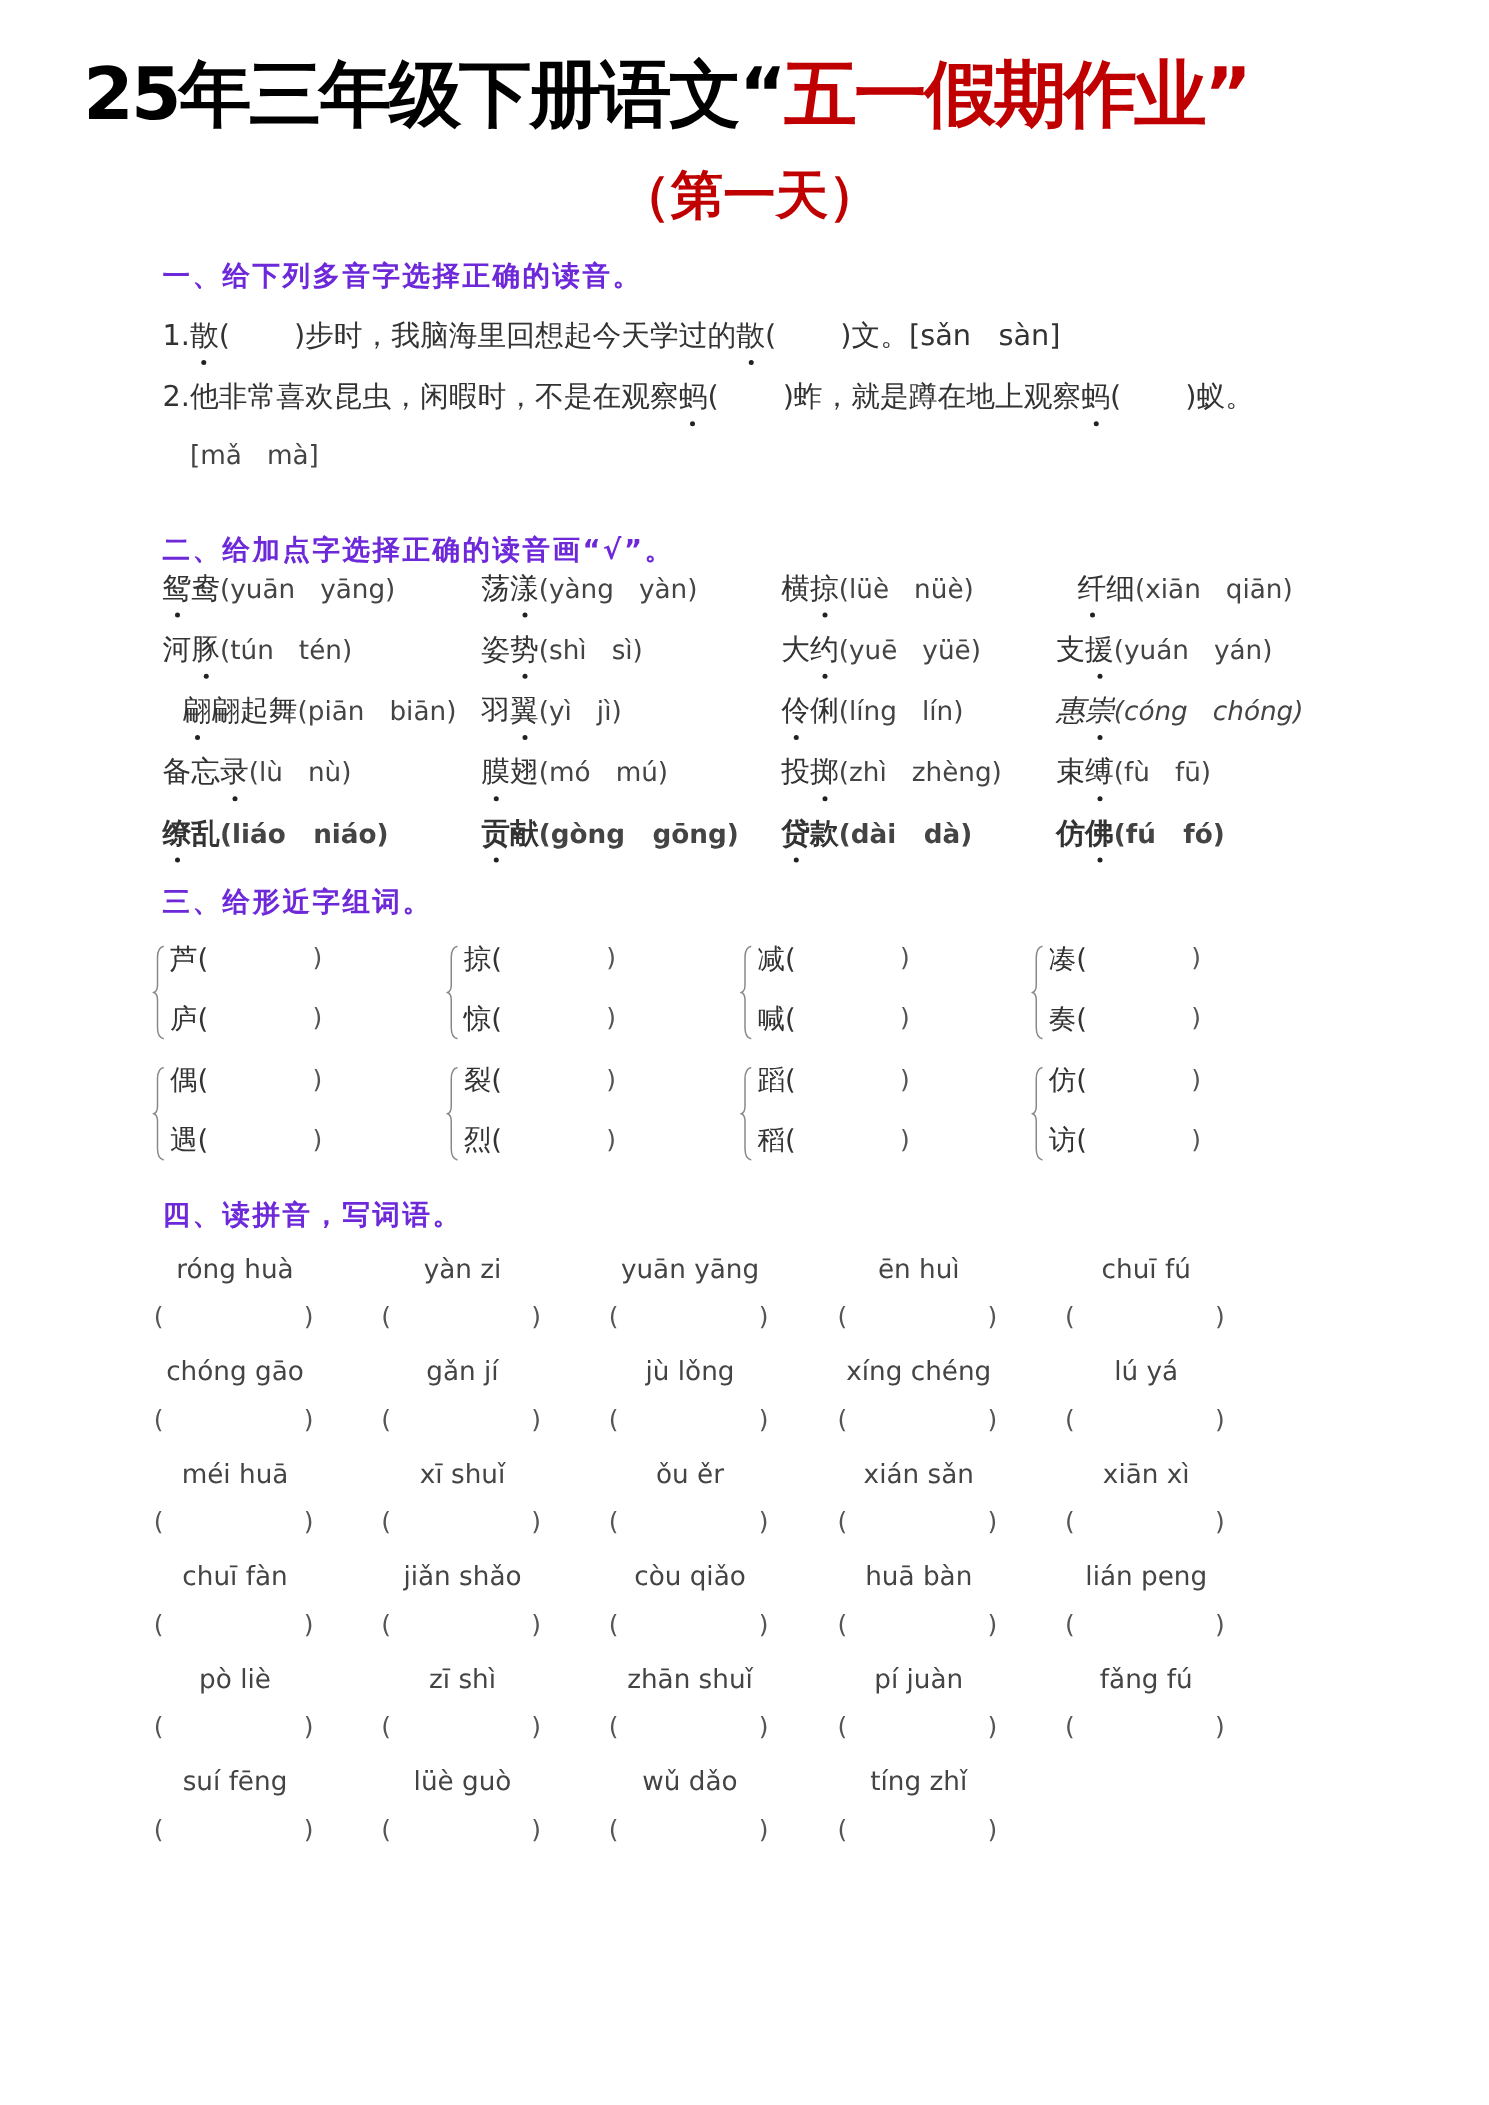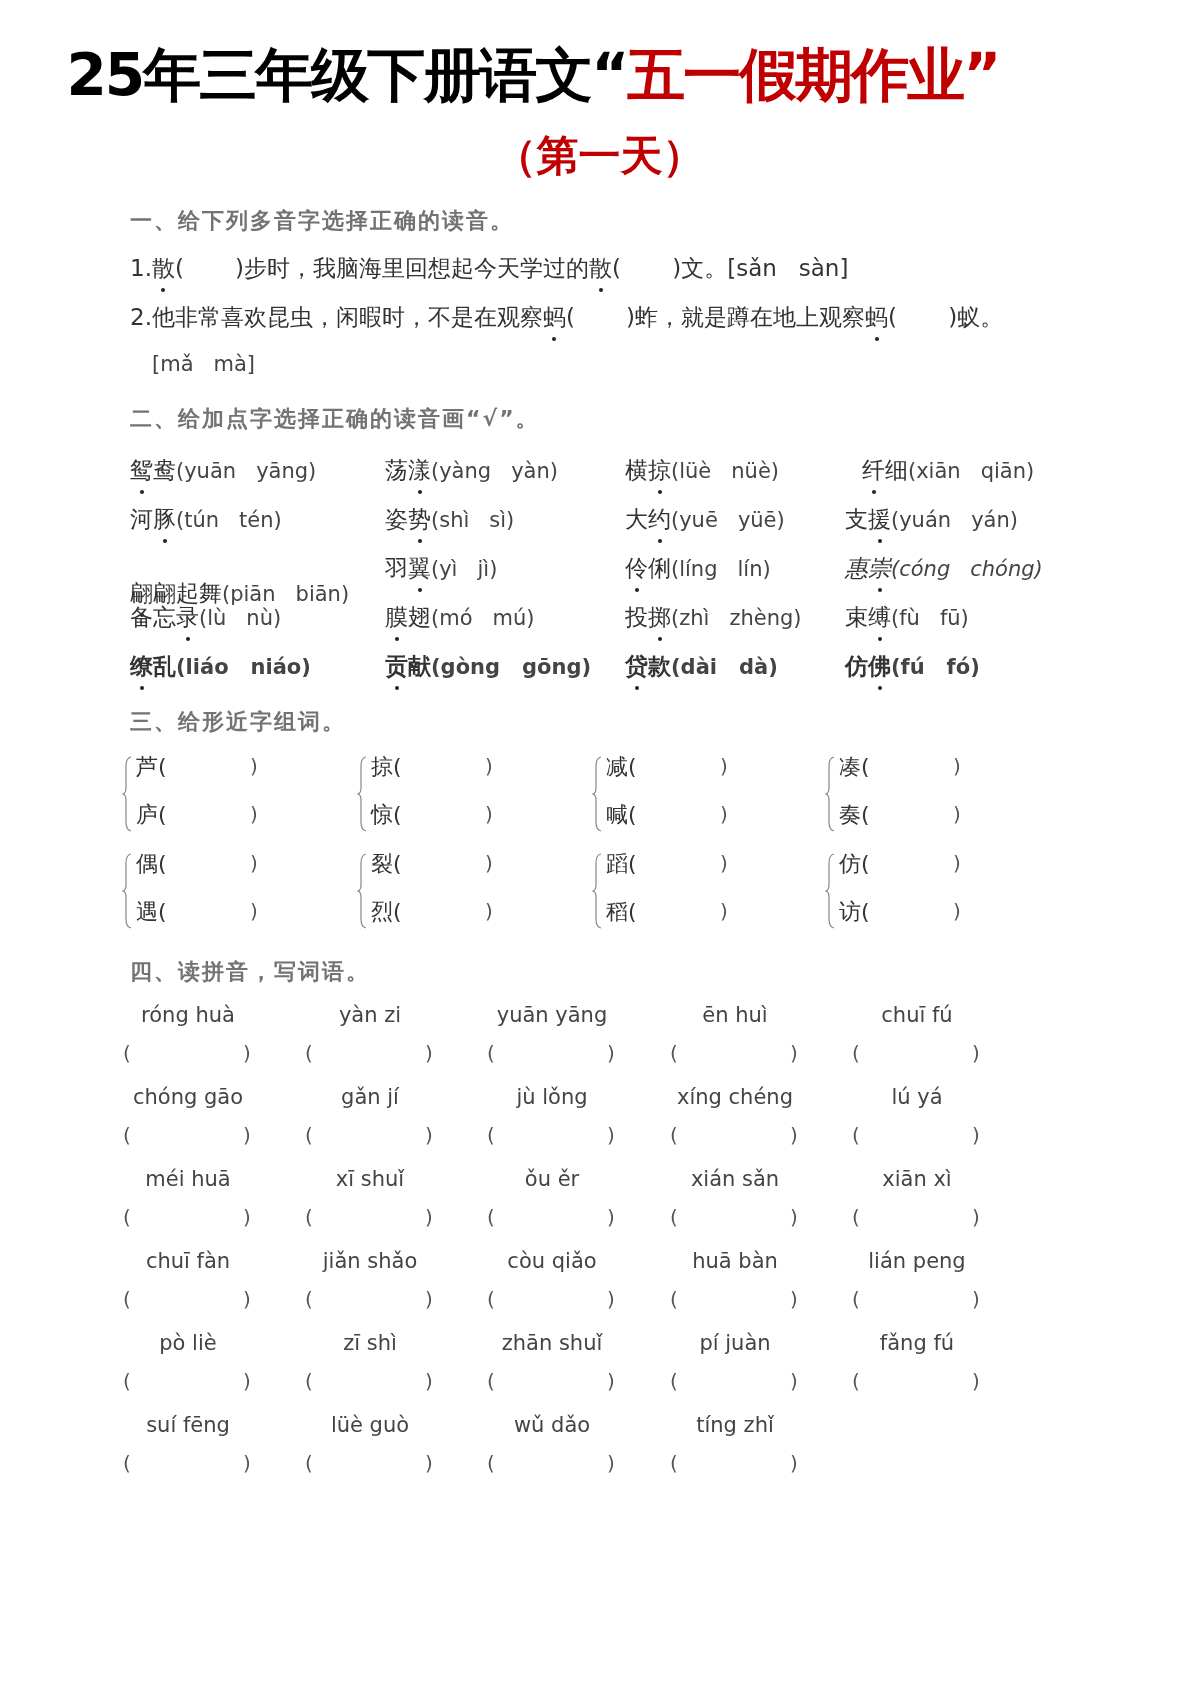--- a/index.html
+++ b/index.html
@@ -4,21 +4,21 @@
 <style>
   html, body { margin: 0; padding: 0; background: #ffffff; }
   body { width: 1191px; height: 1684px; position: relative; overflow: hidden;
          font-family: "DejaVu Sans", "Liberation Sans", sans-serif; color: #222; }
   .title { position: absolute; left: 0; top: 40px; width: 1066px; text-align: center;
            font-family: "DejaVu Sans", sans-serif; font-weight: bold; font-size: 58px;
            letter-spacing: -2px; line-height: 70px; color: #000; }
   .title .red { color: #c00000; }
   .subtitle { position: absolute; left: 4px; top: 126px; width: 1191px; text-align: center;
               font-weight: bold; font-size: 42px; line-height: 60px; color: #c00000; }
-  .sec { position: absolute; left: 130px; font-size: 22px; font-weight: bold; color: #737373;
+  .sec { position: absolute; left: 130px; font-size: 22px; font-weight: bold; color: #6d28d9;
          letter-spacing: 2px; }
   .line { position: absolute; left: 130px; font-size: 23px; color: #333; white-space: pre; }
   .dot { position: relative; display: inline-block; }
   .dot::after { content: ""; position: absolute; left: 50%; bottom: -8px; width: 4px; height: 4px;
                 margin-left: -2px; border-radius: 50%; background: #222; }
   .py { font-family: "DejaVu Sans", sans-serif; color: #444; font-size: 21px; }
   .grid2 { position: absolute; left: 130px; top: 480px; width: 980px; }
   .g2row { position: absolute; left: 0; height: 40px; width: 980px; }
   .g2cell { position: absolute; top: 0; font-size: 23px; white-space: pre; color: #333; }
   .g3 { position: absolute; }
@@ -35,36 +35,36 @@
 <body>
 
 <div class="title"><span>25年三年级下册语文“</span><span class="red">五一假期作业</span><span class="red">”</span></div>
 <div class="subtitle">（第一天）</div>
 
 <div class="sec" style="top:206px">一、给下列多音字选择正确的读音。</div>
 <div class="line" style="top:253px"><span>1.</span><span class="dot">散</span><span>(       )步时，我脑海里回想起今天学过的</span><span class="dot">散</span><span>(       )文。[sǎn   sàn]</span></div>
 <div class="line" style="top:302px"><span>2.</span><span>他非常喜欢昆虫，闲暇时，不是在观察</span><span class="dot">蚂</span><span>(       )蚱，就是蹲在地上观察</span><span class="dot">蚂</span><span>(       )蚁。</span></div>
 <div class="line py" style="top:352px; left:152px">[mǎ   mà]</div>
 
-<div class="sec" style="top:404px">二、给加点字选择正确的读音画“√”。</div>
+<div class="sec" style="top:425px">二、给加点字选择正确的读音画“√”。</div>
 <div class="grid2" style="top:455px" id="grid2">
     <div class="g2row" style="top: 0px;">
       <div class="g2cell" style="left: 0px;"><span></span><span class="dot">鸳</span><span>鸯</span><span class="py">(yuān   yāng)</span></div>
       <div class="g2cell" style="left: 255px;"><span>荡</span><span class="dot">漾</span><span></span><span class="py">(yàng   yàn)</span></div>
       <div class="g2cell" style="left: 495px;"><span>横</span><span class="dot">掠</span><span></span><span class="py">(lüè   nüè)</span></div>
       <div class="g2cell" style="left: 732px;"><span></span><span class="dot">纤</span><span>细</span><span class="py">(xiān   qiān)</span></div>
     </div>
     <div class="g2row" style="top: 49px;">
       <div class="g2cell" style="left: 0px;"><span>河</span><span class="dot">豚</span><span></span><span class="py">(tún   tén)</span></div>
       <div class="g2cell" style="left: 255px; text-align: right;"><span>姿</span><span class="dot">势</span><span></span><span class="py">(shì   sì)</span></div>
       <div class="g2cell" style="left: 495px;"><span>大</span><span class="dot">约</span><span></span><span class="py">(yuē   yüē)</span></div>
       <div class="g2cell" style="left: 715px;"><span>支</span><span class="dot">援</span><span></span><span class="py">(yuán   yán)</span></div>
     </div>
     <div class="g2row" style="top: 98px;">
-      <div class="g2cell" style="left: 0px; margin-top: 25px;"><span></span><span class="dot">翩</span><span>翩起舞</span><span class="py">(piān   biān)</span></div>
+      <div class="g2cell" style="left: 16px;"><span></span><span class="dot">翩</span><span>翩起舞</span><span class="py">(piān   biān)</span></div>
       <div class="g2cell" style="left: 255px;"><span>羽</span><span class="dot">翼</span><span></span><span class="py">(yì   jì)</span></div>
       <div class="g2cell" style="left: 495px;"><span></span><span class="dot">伶</span><span>俐</span><span class="py">(líng   lín)</span></div>
       <div class="g2cell" style="left: 715px; font-style: italic;"><span>惠</span><span class="dot">崇</span><span></span><span class="py">(cóng   chóng)</span></div>
     </div>
     <div class="g2row" style="top: 147px;">
       <div class="g2cell" style="left: 0px;"><span>备忘</span><span class="dot">录</span><span></span><span class="py">(lù   nù)</span></div>
       <div class="g2cell" style="left: 255px;"><span></span><span class="dot">膜</span><span>翅</span><span class="py">(mó   mú)</span></div>
       <div class="g2cell" style="left: 495px;"><span>投</span><span class="dot">掷</span><span></span><span class="py">(zhì   zhèng)</span></div>
       <div class="g2cell" style="left: 715px;"><span>束</span><span class="dot">缚</span><span></span><span class="py">(fù   fū)</span></div>
     </div>

